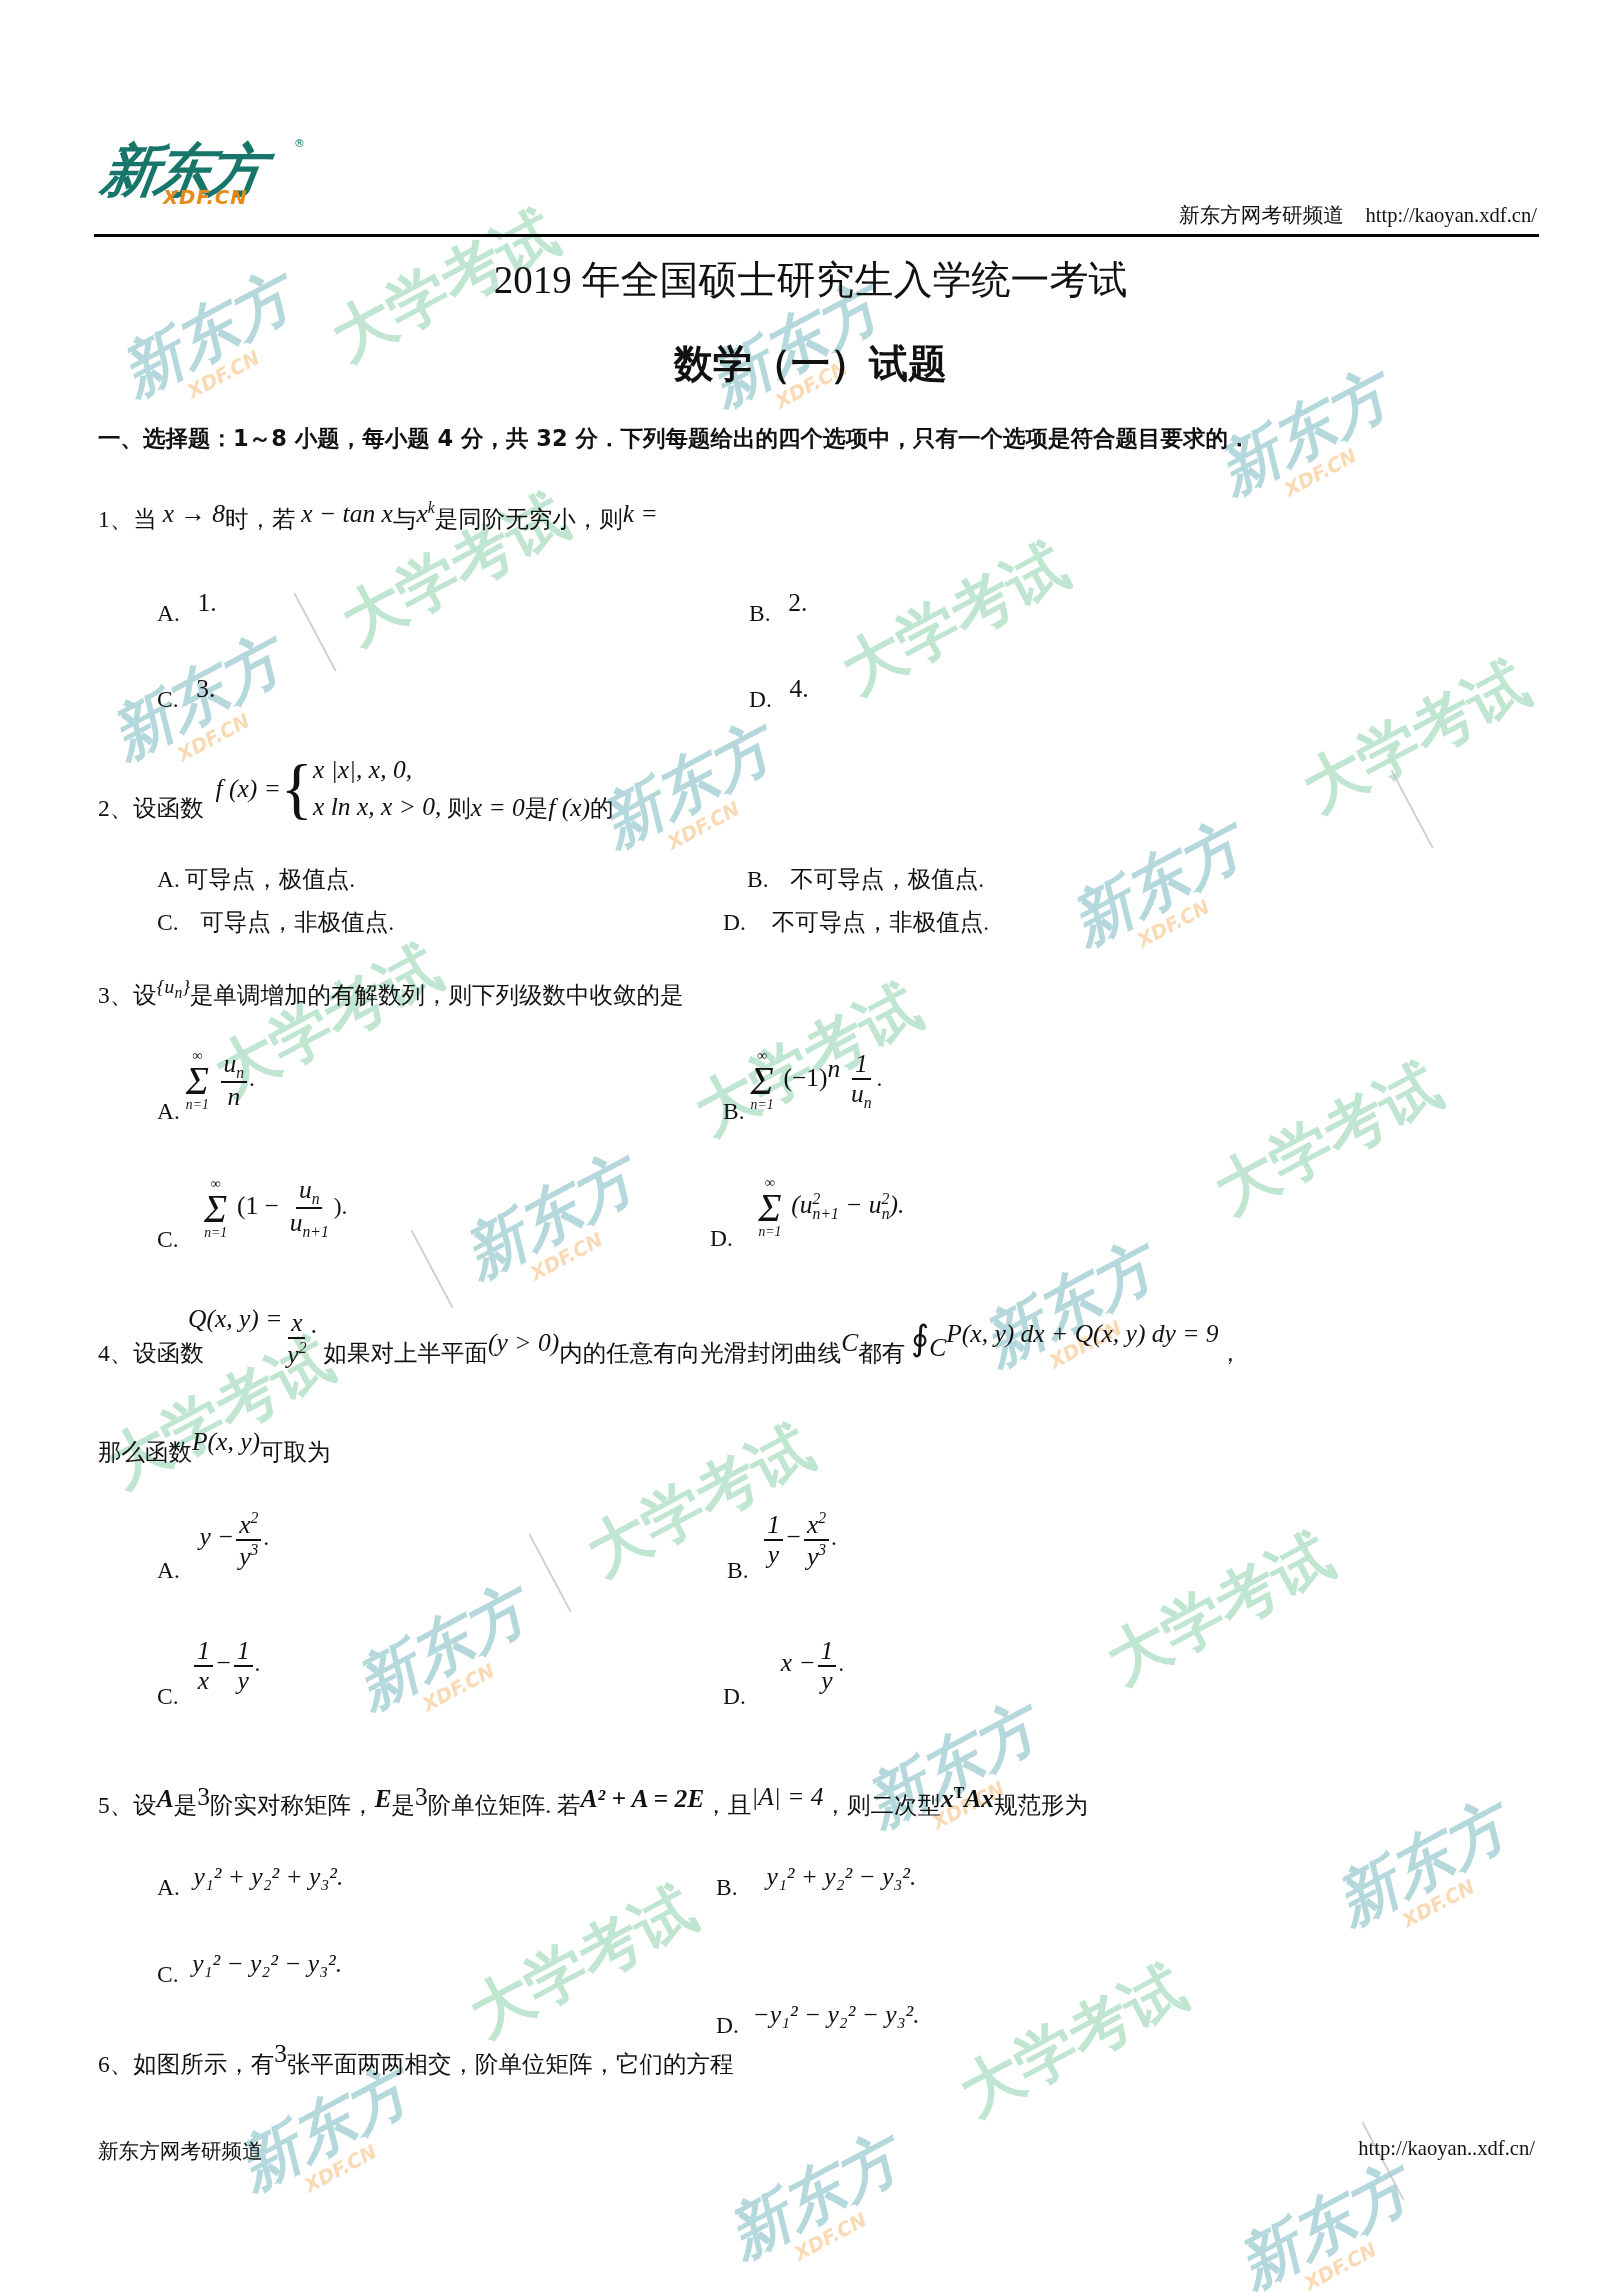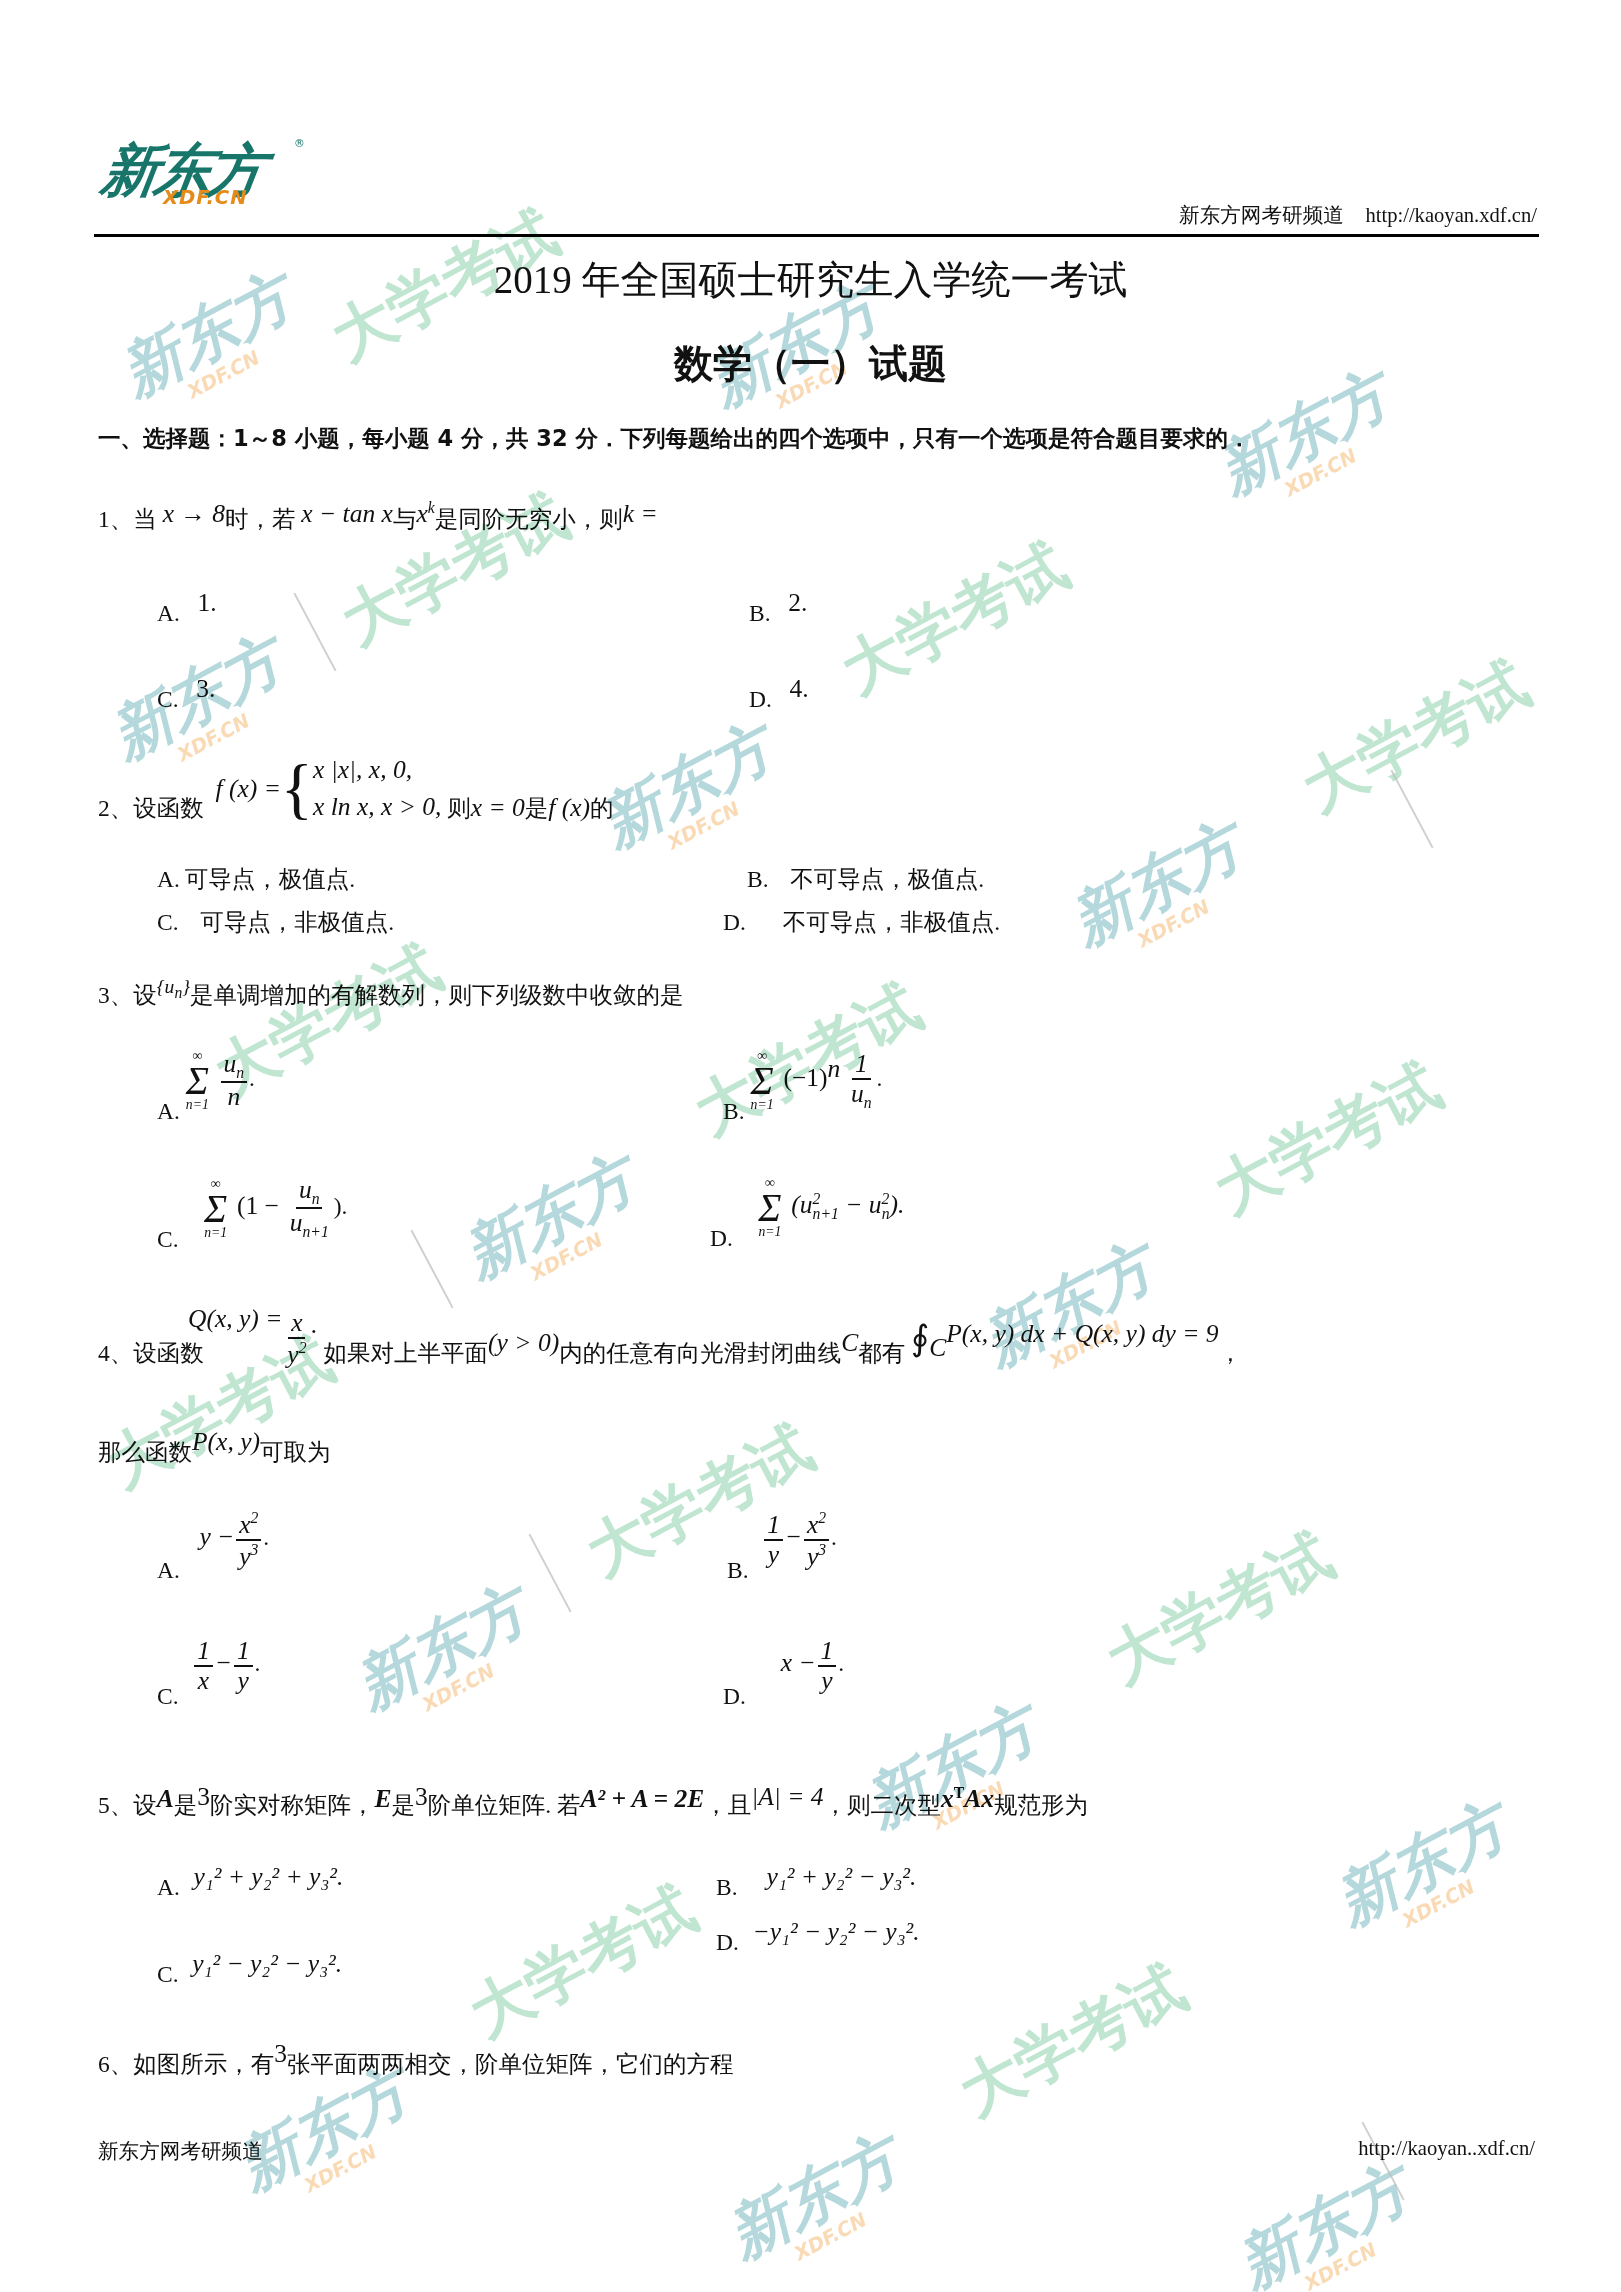--- a/index.html
+++ b/index.html
@@ -105,21 +105,21 @@
 <div class="abs q" style="top:735px;margin-top:17px;">
   <span style="display:inline-block;vertical-align:bottom;padding-bottom:2px"><span>2、</span><span>设函数</span></span>
   <span class="brace" style="margin-left:5.9px">
     <span class="m" style="vertical-align:middle">f (x) =</span><span class="big">{</span><span class="lines m"><span>x |x|, x,  0,</span><br><span>x ln x, x &gt; 0,</span></span>
   </span>
   <span style="display:inline-block;vertical-align:bottom;padding-bottom:2px"><span>则</span><span class="m">x = 0</span><span>是</span><span class="m">f (x)</span><span>的</span></span>
 </div>
 <div class="abs opt" style="left:157px;top:863px;"><span>A.</span><span style="margin-left:5px">可导点，极值点.</span></div>
 <div class="abs opt" style="left:747px;top:863px;"><span>B.</span><span style="margin-left:21.6px">不可导点，极值点.</span></div>
 <div class="abs opt" style="left:157px;top:906px;"><span>C.</span><span style="margin-left:21.6px">可导点，非极值点.</span></div>
-<div class="abs opt" style="left:723px;top:906px;"><span>D.</span><span style="margin-left:37px">不可导点，非极值点.</span></div>
+<div class="abs opt" style="left:723px;top:906px;"><span>D.</span><span style="margin-left:26px">不可导点，非极值点.</span></div>
 
 <div class="abs q" style="top:976px;">
   <span>3、</span><span>设</span><span class="m" style="font-size:19.6px;vertical-align:9.8px"><span>{u</span><sub>n</sub><span>}</span></span><span>是单调增加的有解数列，则下列级数中收敛的是</span>
 </div>
 
 <div class="abs opt" style="left:157px;top:1049px;">
   <span style="vertical-align:-33px">A.</span>
   <span class="sum m">
       <span>∞</span>
       <span class="s">Σ</span>
@@ -213,21 +213,21 @@
       <span class="d">y</span>
     </span><span>.</span>
 </div>
 
 <div class="abs q" style="top:1782px;">
   <span>5、</span><span>设</span><span class="m" style="font-weight:bold;vertical-align:5.9px">A</span><span>是</span><span class="mu" style="vertical-align:7.8px">3</span><span>阶实对称矩阵，</span><span class="m" style="font-weight:bold;vertical-align:5.9px">E</span><span>是</span><span class="mu" style="vertical-align:7.8px">3</span><span>阶单位矩阵. 若</span><span class="m" style="font-weight:bold;vertical-align:5.9px">A² + A = 2E</span><span>，且</span><span class="m" style="vertical-align:7.8px">|A| = 4</span><span>，则二次型</span><span class="m" style="font-weight:bold;vertical-align:5.9px"><span>x</span><sup style="font-style:normal">T</sup><span>Ax</span></span><span>规范形为</span>
 </div>
 <div class="abs opt" style="left:157px;top:1862px;"><span>A.</span><span class="m" style="margin-left:13.7px;vertical-align:9.8px">y₁² + y₂² + y₃².</span></div>
 <div class="abs opt" style="left:716px;top:1862px;"><span>B.</span><span class="m" style="margin-left:29px;vertical-align:9.8px">y₁² + y₂² − y₃².</span></div>
 <div class="abs opt" style="left:157px;top:1949px;"><span>C.</span><span class="m" style="margin-left:13.7px;vertical-align:9.8px">y₁² − y₂² − y₃².</span></div>
-<div class="abs opt" style="left:716px;top:1917px;text-align:center;"><span>D.</span><span class="m" style="margin-left:13.7px;vertical-align:9.8px">−y₁² − y₂² − y₃².</span></div>
+<div class="abs opt" style="left:716px;top:2000px;text-align:center;"><span>D.</span><span class="m" style="margin-left:13.7px;vertical-align:9.8px">−y₁² − y₂² − y₃².</span></div>
 
 <div class="abs q" style="top:2039px;">
   <span>6、</span><span>如图所示，有</span><span class="mu" style="vertical-align:9.8px">3</span><span>张平面两两相交，阶单位矩阵，它们的方程</span>
 </div>
 
 <div class="abs footer-l">新东方网考研频道</div>
 <div class="abs footer-r">http://kaoyan..xdf.cn/</div>
 
 
 </body></html>

